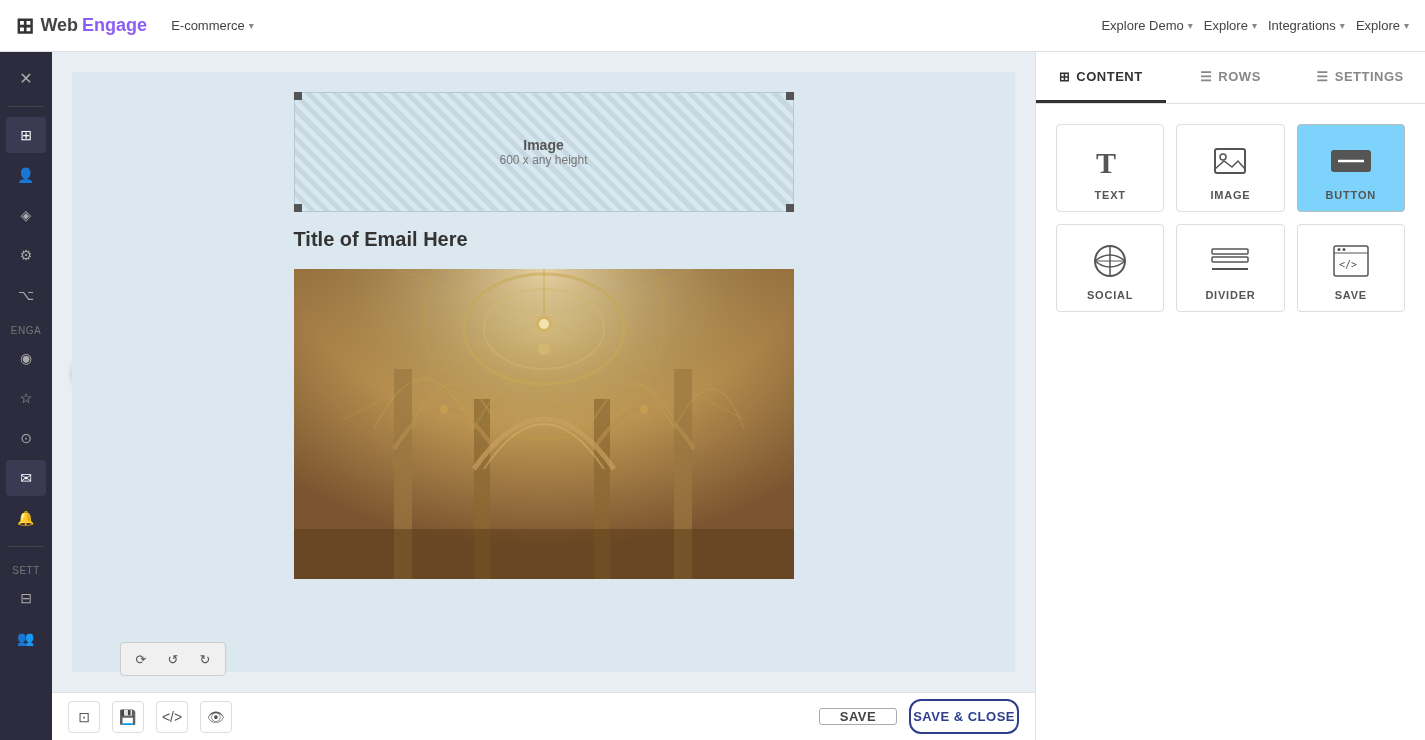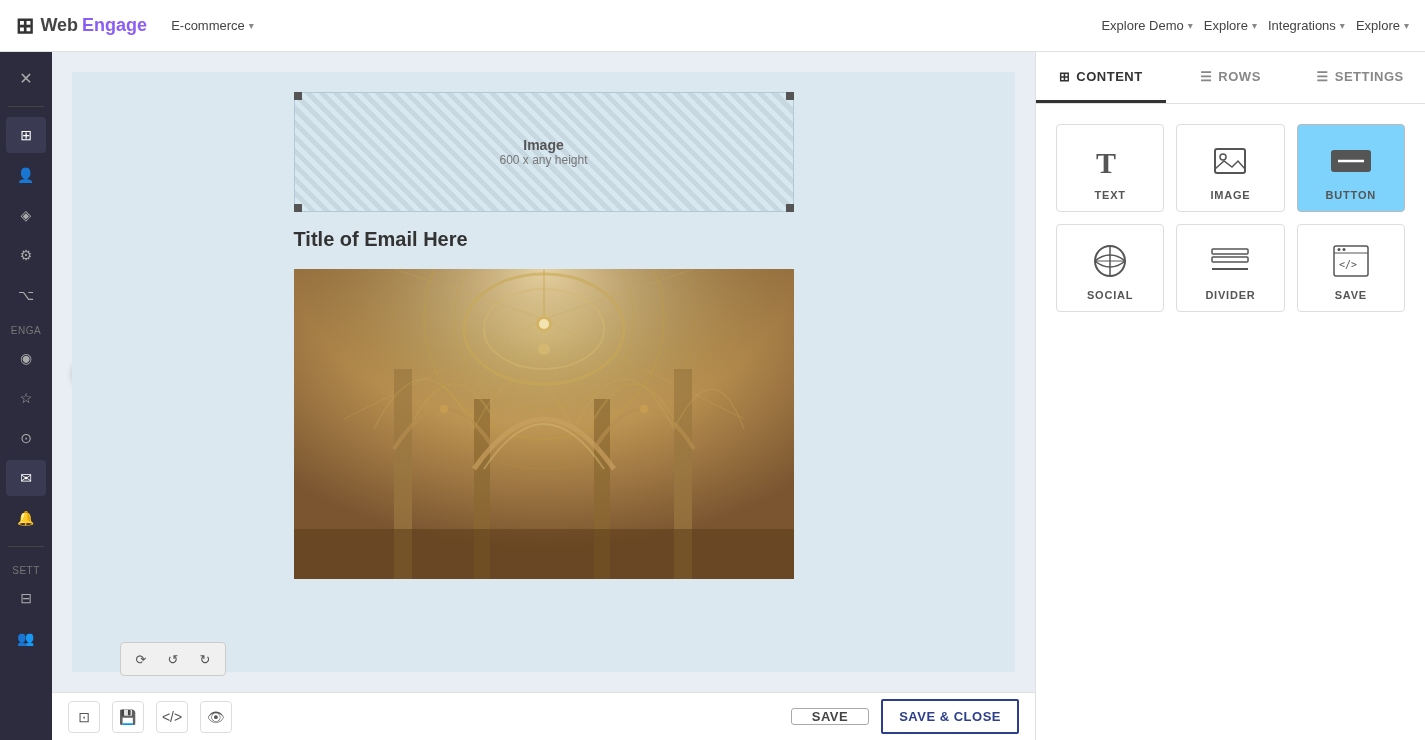--- a/index.html
+++ b/index.html
@@ -272,28 +272,28 @@
       background: #fff;
       border: 1px solid #aaa;
       color: #444;
       font-size: 13px;
       font-weight: bold;
       cursor: pointer;
       border-radius: 3px;
       letter-spacing: 0.5px;
     }
     .save-close-btn {
-      padding: 8px 16px;
+      padding: 8px 2px;
       background: #fff;
       border: 2px solid #2c3e8c;
       color: #2c3e8c;
       font-size: 13px;
       font-weight: bold;
       cursor: pointer;
-      border-radius: 2px;
+      border-radius: 12px;
       letter-spacing: 0.5px;
     }
 
     
     .right-panel {
       width: 390px;
       background: #fff;
       border-left: 1px solid #e0e0e0;
       display: flex;
       flex-direction: column;

